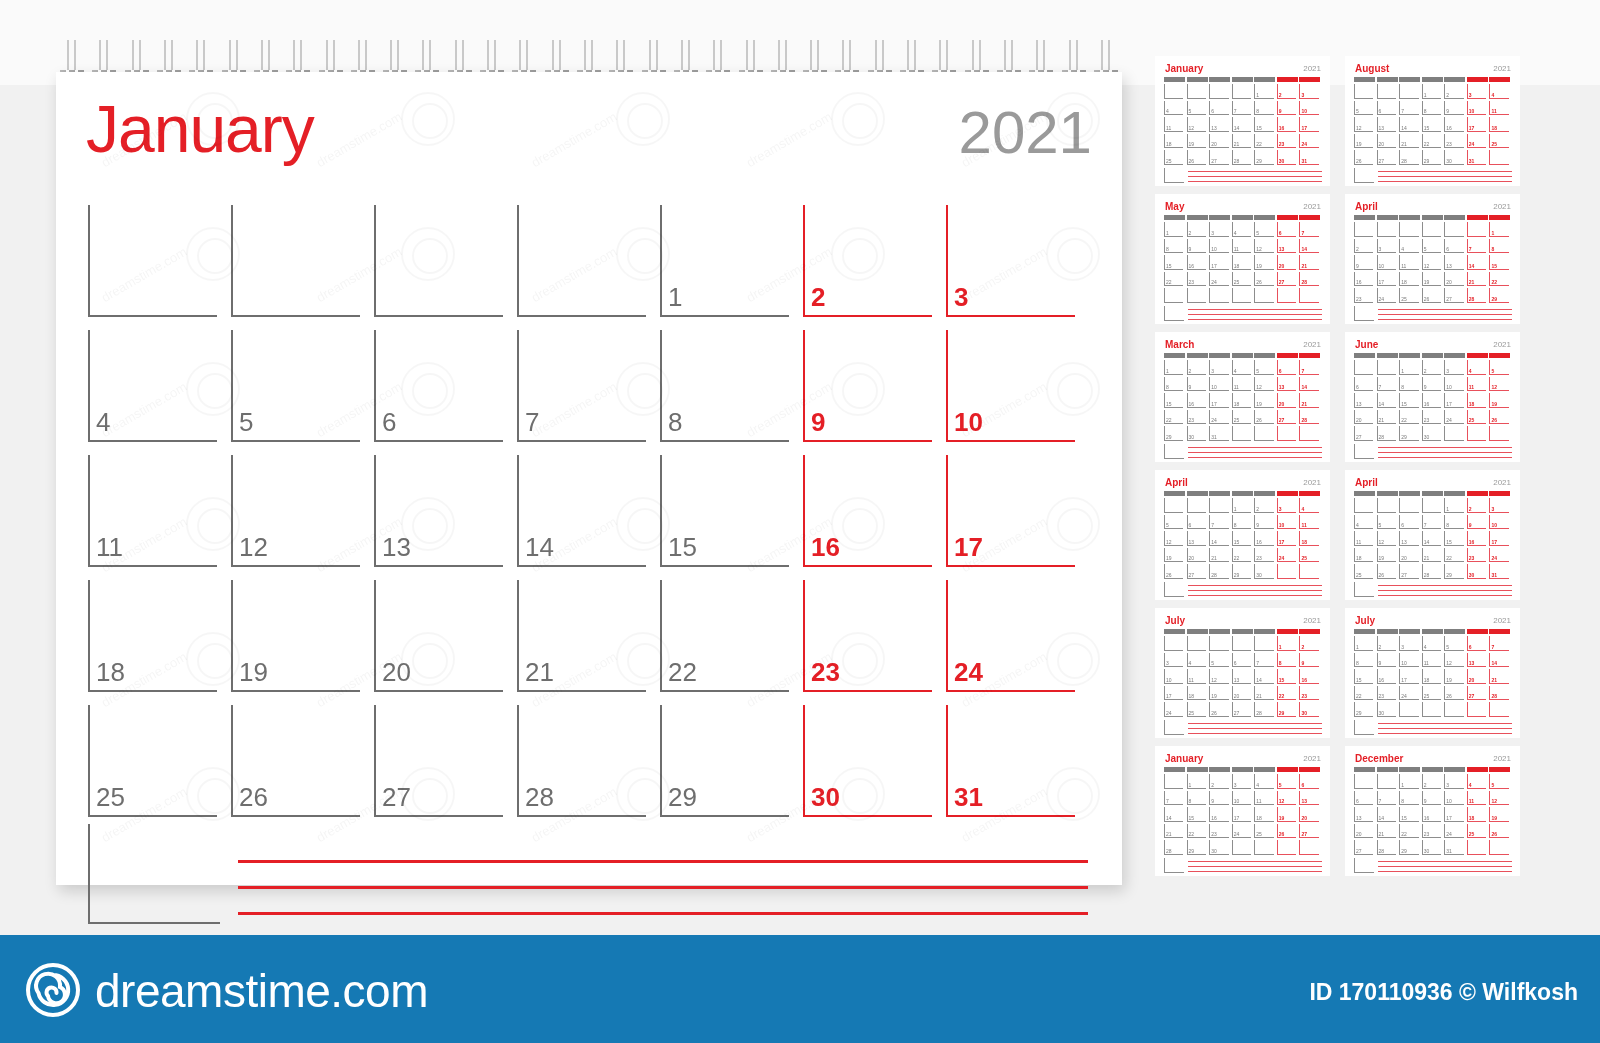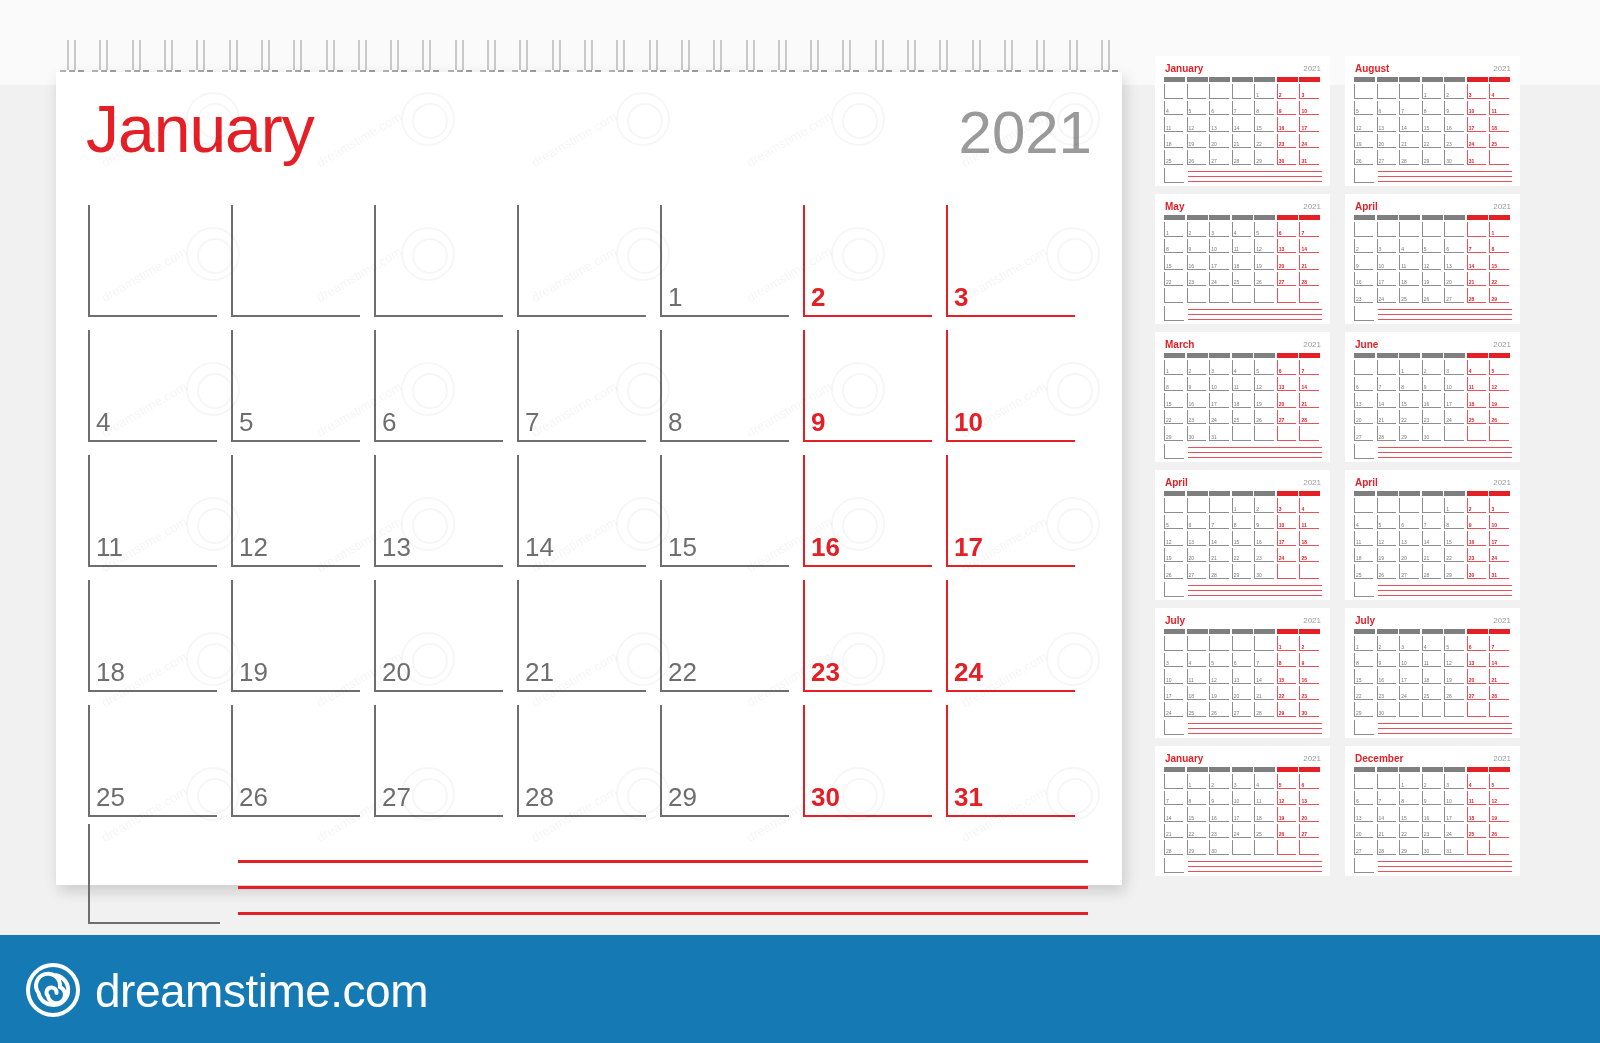--- a/index.html
+++ b/index.html
@@ -3084,13 +3084,14 @@
       </div>
     </div>
   </div>
 
 <div id="footer-bar">
   <svg id="footer-logo" viewBox="0 0 54 54">
     <circle cx="27" cy="27" r="25" fill="none" stroke="#ffffff" stroke-width="4"></circle>
     <path d="M27 12 A15 15 0 1 1 12.5 30 A12 12 0 1 1 34 24 A8.5 8.5 0 1 1 22 33 A5 5 0 1 1 30.5 30" fill="none" stroke="#ffffff" stroke-width="4" stroke-linecap="round"></path>
   </svg>
   <div id="footer-brand">dreamstime.com</div>
+  <div id="footer-credit">ID 170110936 © Wilfkosh</div>
 </div>
 
 </body></html>

